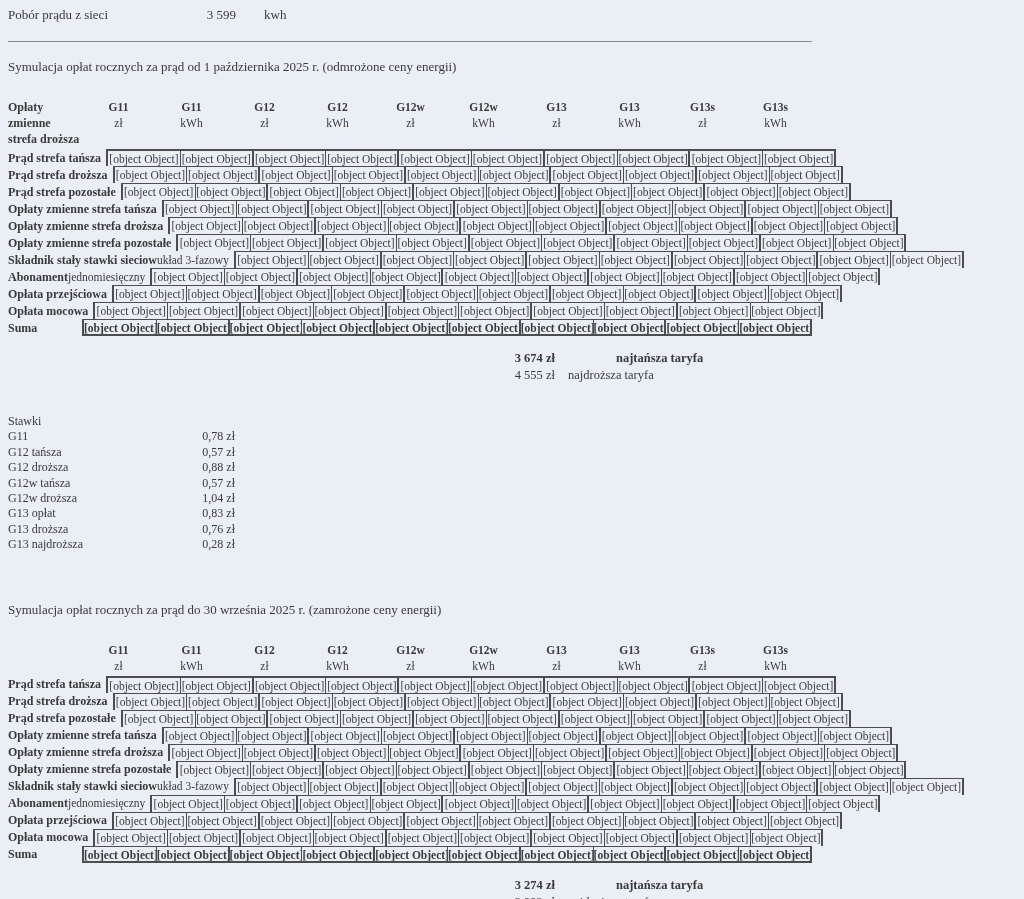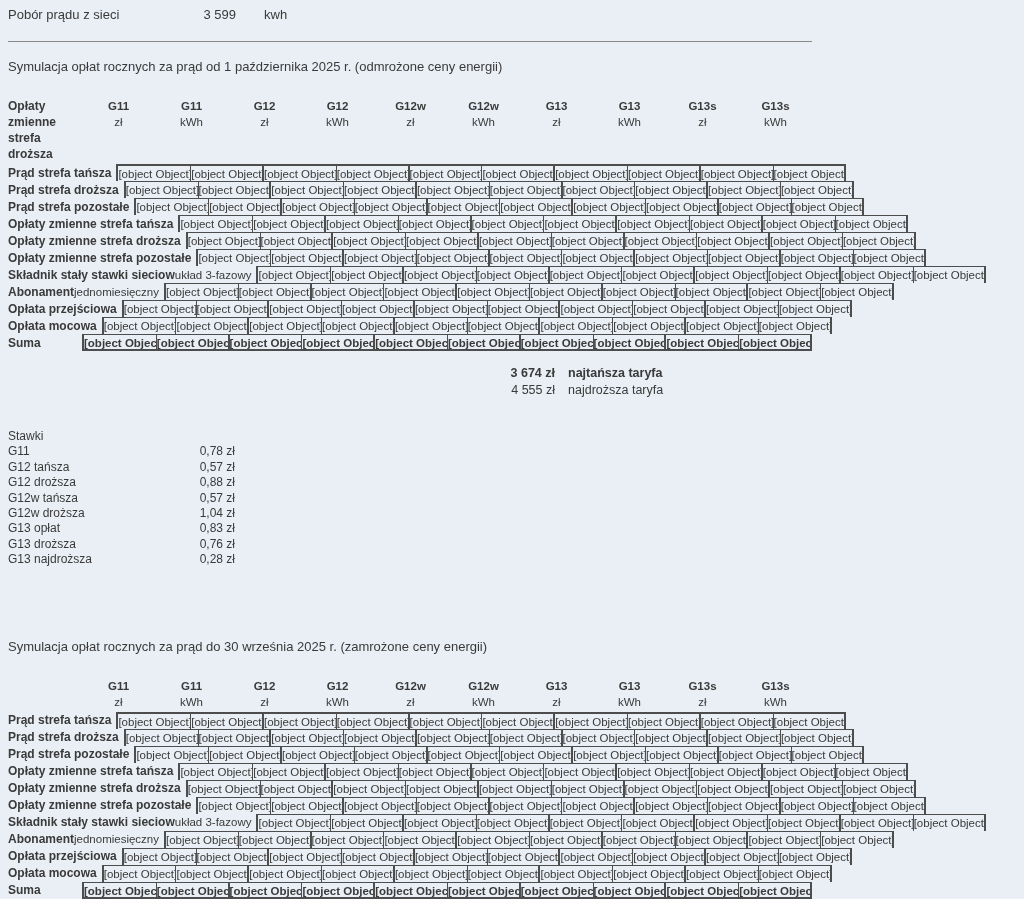--- a/index.html
+++ b/index.html
@@ -5,21 +5,21 @@
   * { margin:0; padding:0; box-sizing:border-box; }
   html,body { width:1024px; }
   body {
     font-family: "Liberation Sans", "DejaVu Sans", sans-serif;
     background:#e9eff5;
     color:#3a3a3a;
     width:1024px; height:899px;
     overflow:hidden;
     font-size:12px;
   }
-  .page { position:relative; width:820px; height:899px; padding:7px 8px 0 8px; }
+  .page { position:relative; width:820px; height:899px; padding:7px 8px 0 8px;font-family:Liberation Serif, serif; }
 
   
   .top-row { display:flex; align-items:baseline; height:22px; font-size:13px; }
   .top-row .lab { width:162px; }
   .top-row .val { width:66px; text-align:right; }
   .top-row .unit { margin-left:28px; }
 
   hr.rule { border:none; border-top:1px solid #8a8a8a; margin-top:12px; }
 
   .section-title { margin-top:17px; font-size:13px; }
@@ -42,30 +42,30 @@
   .cell { width:73px; text-align:center; font-size:11.5px; line-height:15px; padding-top:1px;
           border-right:1px solid #4d4d4d; overflow:hidden; white-space:nowrap; }
   .cell:nth-child(2n) { border-right-width:2px; }
   .trow.sum .cell { font-weight:bold; }
 
   
   .summary { margin-top:15px; }
   .sumline { display:flex; height:17px; align-items:baseline; font-size:12.5px; }
   .sumline .sum-val { width:547px; text-align:right; }
   .sumline .sum-lab { margin-left:13px; }
-  .sumline.first { font-weight:bold; }
+  .sumline.first { font-weight:bold;gap:48px; }
 
   
   .stawki { margin-top:29px; font-size:12px; }
   .stawki .st-title { line-height:15.4px; }
   .st-row { display:flex; line-height:15.4px; }
   .st-row .st-lab { width:145px; }
   .st-row .st-val { width:82px; text-align:right; }
 
-  .section-title.second { margin-top:71px; }
+  .section-title.second { margin-top:49px; }
 </style>
 </head>
 <body>
 
 <div class="page">
 
   <div class="top-row">
     <span class="lab">Pobór prądu z sieci</span>
     <span class="val">3 599</span>
     <span class="unit">kwh</span>
@@ -615,20 +615,21 @@
           <div class="cell">[object Object]</div>
           <div class="cell">[object Object]</div>
           <div class="cell">[object Object]</div>
           <div class="cell">[object Object]</div>
         </div>
     </div>
     </div>
 
   <div class="summary">
     <div class="sumline first">
+      <span class="sum-val">3 274 zł</span>
       <span class="sum-lab">najtańsza taryfa</span>
     </div>
     <div class="sumline">
       <span class="sum-val">3 993 zł</span>
       <span class="sum-lab">najdroższa taryfa</span>
     </div>
   </div>
 
 </div>
 

